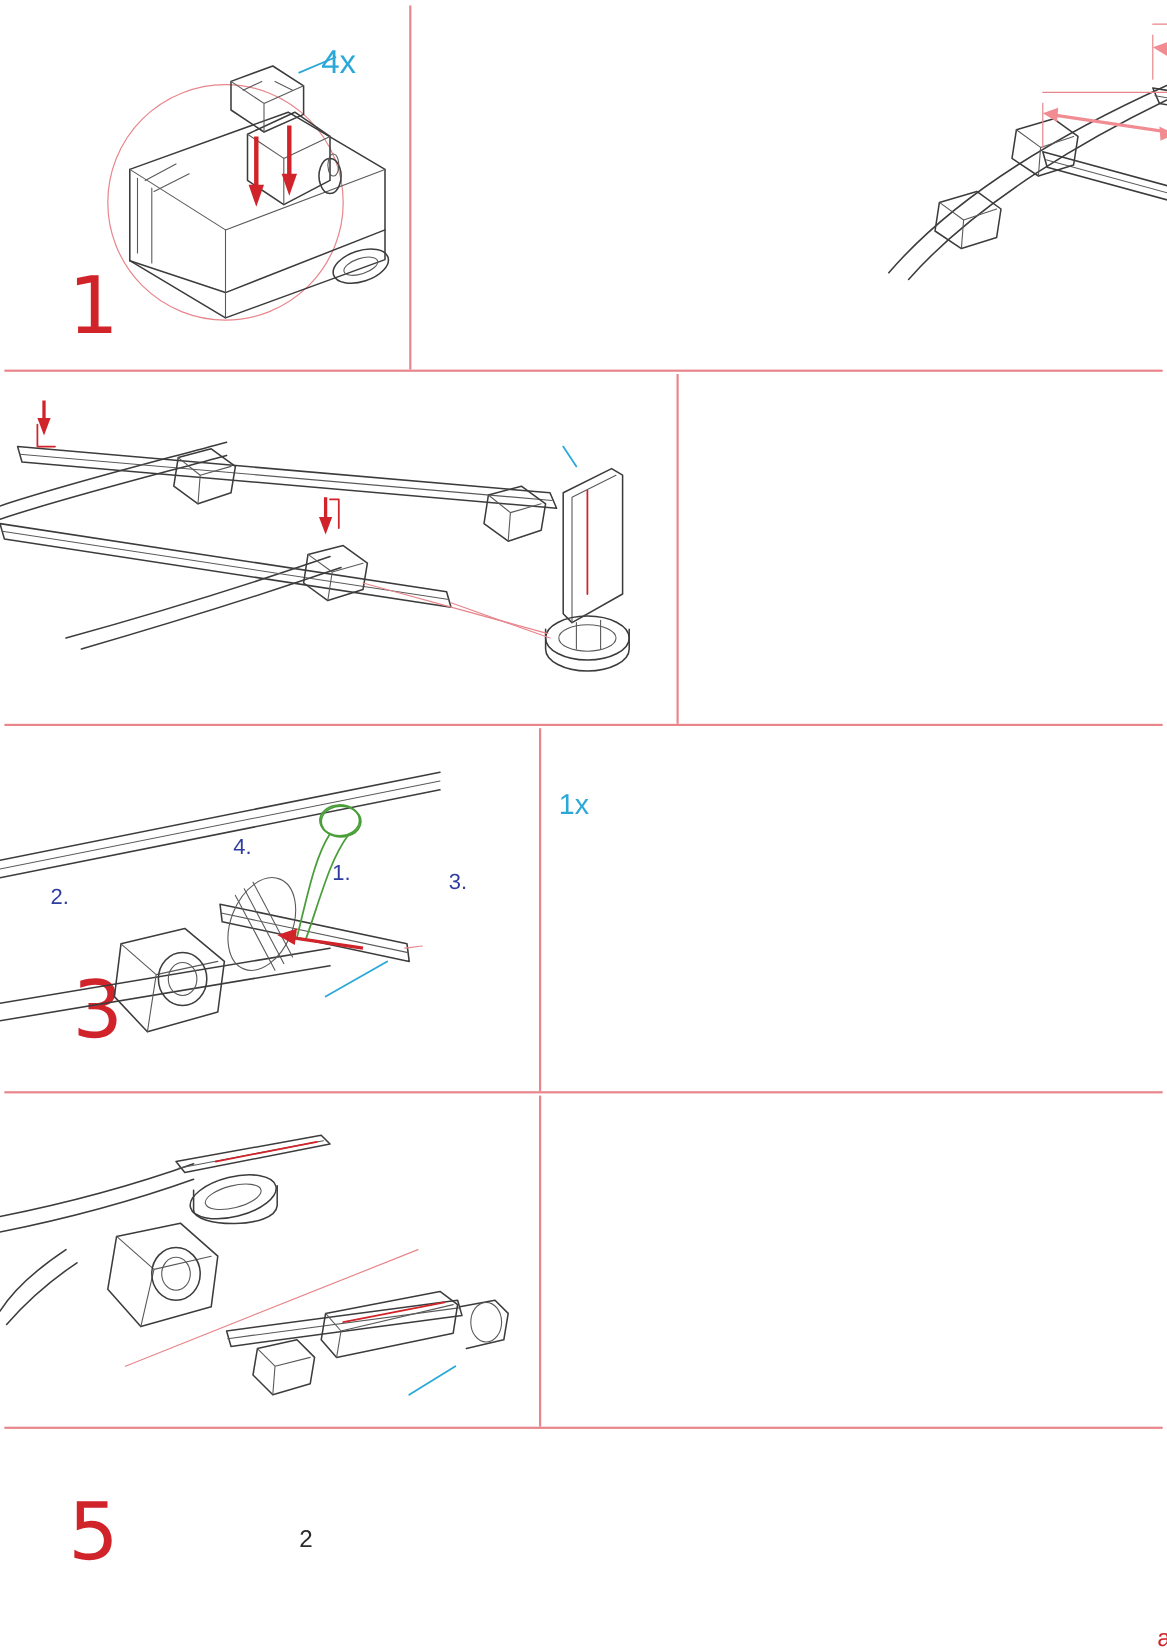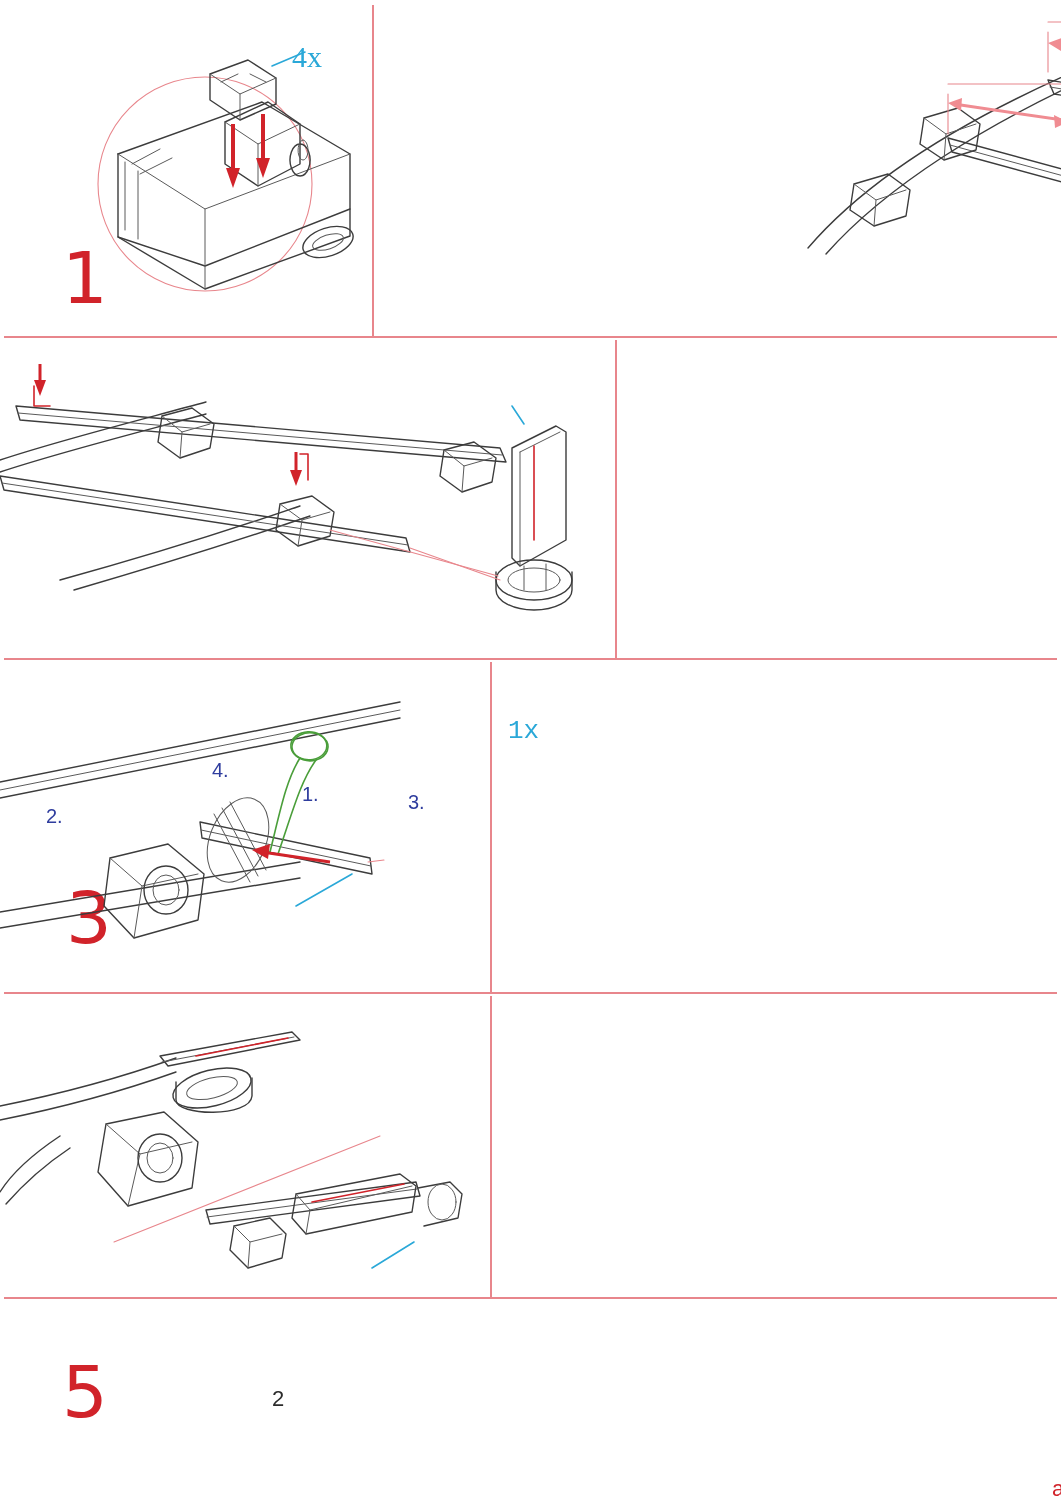--- a/index.html
+++ b/index.html
@@ -116,21 +116,21 @@
 
       <g stroke="#d1232a" stroke-width="4" fill="#d1232a">
         <line x1="233" y1="120" x2="233" y2="168"></line>
         <polygon points="233,184 226,164 240,164" stroke="none"></polygon>
         <line x1="263" y1="110" x2="263" y2="158"></line>
         <polygon points="263,174 256,154 270,154" stroke="none"></polygon>
       </g>
 
       <path class="ln-c" d="M272 62 L305 48"></path>
     </svg>
-    <div class="note cyan" style="left:292px;top:38px;font-size:30px;font-family:Liberation Serif, serif;">4x</div>
+    <div class="note cyan" style="left:292px;top:38px;font-size:30px;font-family:Liberation Sans, sans-serif;">4x</div>
     <div class="step-num" style="left:62px;top:238px;font-size:72px;">1</div>
   </div>
 
   <div class="row" style="top:4px;left:374px;height:332px;">
     <svg width="686" height="332" viewBox="0 0 686 332" style="position:absolute;left:374px;top:4px;">
 
       <path class="ln" d="M60 240 C120 170 220 110 330 62"></path>
       <path class="ln" d="M78 246 C140 176 240 116 340 70"></path>
       <path class="ln" d="M470 270 C530 240 600 206 660 176"></path>
       <path class="ln" d="M455 262 C520 230 596 196 652 168"></path>
@@ -237,21 +237,21 @@
         <polygon points="296,146 290,130 302,130" stroke="none"></polygon>
       </g>
 
       <path class="ln-r" d="M34 46 L34 66 L50 66"></path>
       <path class="ln-r" d="M300 114 L308 114 L308 140"></path>
     </svg>
     <div class="note blue" style="left:302px;top:444px;font-size:20px;">1.</div>
     <div class="note blue" style="left:46px;top:466px;font-size:20px;">2.</div>
     <div class="note blue" style="left:408px;top:452px;font-size:20px;">3.</div>
     <div class="note blue" style="left:212px;top:420px;font-size:20px;">4.</div>
-    <div class="note cyan" style="left:508px;top:378px;font-size:26px;font-family:Liberation Mono, monospace;">1x</div>
+    <div class="note cyan" style="left:508px;top:378px;font-size:26px;font-family:Liberation Sans, sans-serif;">1x</div>
     <div class="step-num" style="left:66px;top:542px;font-size:72px;">3</div>
   </div>
 
   <div class="row" style="top:340px;left:617px;height:318px;">
     
     
     
   </div>
 
   <div class="row" style="top:662px;height:330px;">

